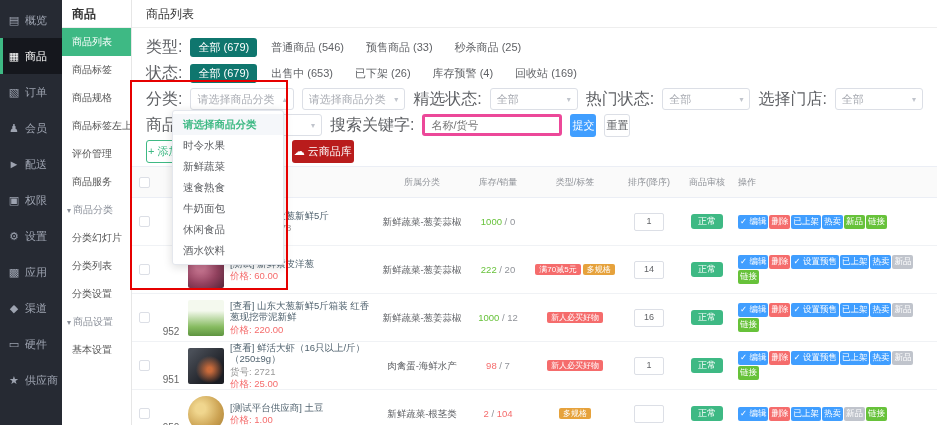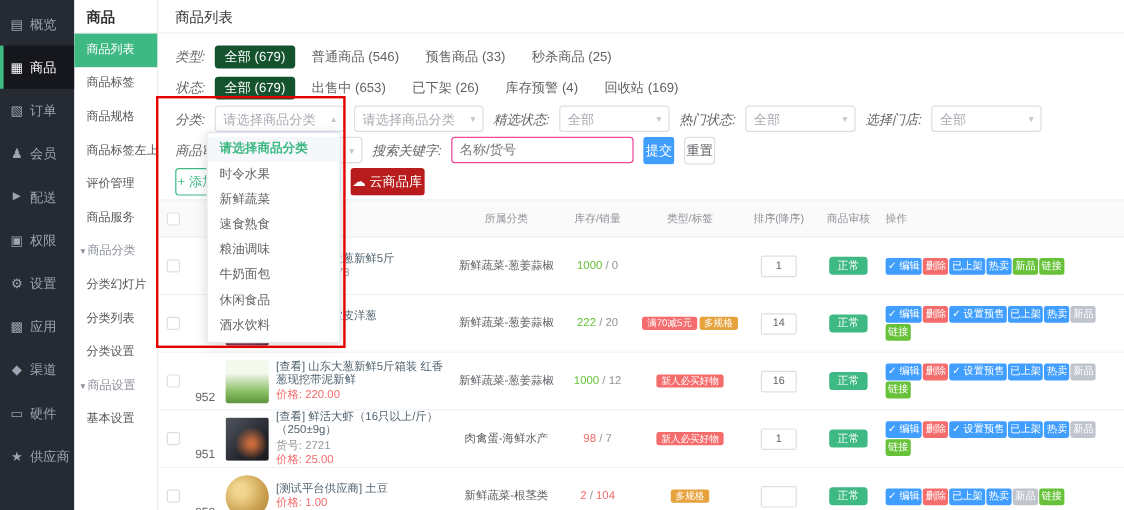--- a/index.html
+++ b/index.html
@@ -19,32 +19,32 @@
   .submenu-item { height:28px; line-height:28px; padding-left:10px; font-size:10px; color:#555; cursor:pointer; white-space:nowrap; overflow:hidden; }
   .submenu-item.group { color:#8a8f99; padding-left:5px; }
   .submenu-item.group .chev { font-size:8px; margin-right:2px; color:#8a8f99; }
   .submenu-item.active { background:#3eb984; color:#fff; }
 
   
   .main { flex:1; min-width:0; display:flex; flex-direction:column; background:#fff; position:relative; }
   .page-header { height:28px; line-height:28px; padding-left:14px; border-bottom:1px solid #eee; font-size:12px; color:#333; flex-shrink:0; }
   .filters { padding:6px 14px 0; flex-shrink:0; }
   .frow { height:26px; display:flex; align-items:center; gap:8px; }
-  .flabel { color:#606266; font-size:11px; white-space:nowrap;font-style:italic; }
+  .flabel { color:#606266; font-size:16px; white-space:nowrap; }
   .chip { font-size:11px; color:#606266; padding:2px 8px; border-radius:3px; cursor:pointer; white-space:nowrap; }
-  .chip.active { background:#14532d; color:#fff; }
+  .chip.active { background:#0f766e; color:#fff; }
 
   .select { height:22px; border:1px solid #dcdfe6; border-radius:3px; display:flex; align-items:center; justify-content:space-between; padding:0 6px; font-size:11px; color:#a8abb2; background:#fff; cursor:pointer; }
   .select .val { overflow:hidden; white-space:nowrap; }
   .sel-cat { width:108px; }
   .sel-sm { width:92px;gap:15px; }
   .sel-audit { width:104px; }
   .arrow { color:#c0c4cc; font-size:8px; margin-left:4px; flex-shrink:0; }
 
-  .search-input { width:152px; height:22px; border:1px solid #ec4899; border-radius:3px; padding:0 6px; font-size:11px; color:#333; font-family:inherit; }
+  .search-input { width:140px; height:22px; border:3px solid #ec4899; border-radius:3px; padding:0 6px; font-size:11px; color:#333; font-family:inherit; }
   .btn { height:23px; padding:0 1px; border-radius:3px; border:1px solid transparent; font-size:11px; cursor:pointer; background:#fff; font-family:inherit; white-space:nowrap; }
   .btn.blue { background:#409eff; color:#fff; }
   .btn.plain { border-color:#dcdfe6; color:#606266; }
   .btn.green-outline { border-color:#3eb984; color:#3eb984; }
   .btn.red { background:#f56c6c; color:#fff; }
   .btn.amber { background:#b91c1c; color:#fff; }
 
   
   .table { flex:1; overflow:hidden; margin-top:2px; }
   .thead,.trow { display:flex; align-items:center; }
@@ -417,18 +417,17 @@
         </div>
     </div>
   </main>
 </div>
 
 <div class="dropdown-panel" id="cat-dropdown">
     <div class="dd-item selected">请选择商品分类</div>
     <div class="dd-item">时令水果</div>
     <div class="dd-item">新鲜蔬菜</div>
     <div class="dd-item">速食熟食</div>
-    <div class="dd-item">粮油调味</div>
     <div class="dd-item">牛奶面包</div>
     <div class="dd-item">休闲食品</div>
     <div class="dd-item">酒水饮料</div>
   </div>
 <div class="annotation-rect" style="border-color: rgb(230, 0, 0);"></div>
 
 </body></html>

